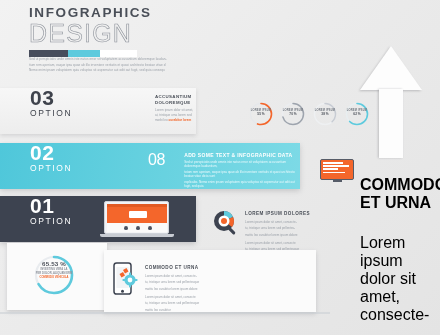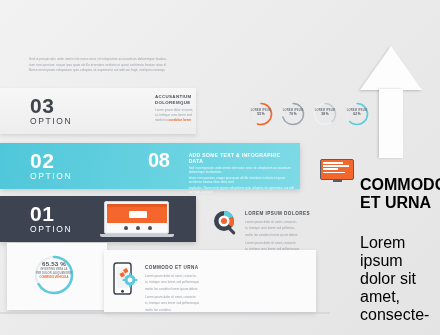--- a/index.html
+++ b/index.html
@@ -28,21 +28,21 @@
 
   
   .arrow{position:absolute;left:360px;top:46px;width:62px;height:112px;}
   .arrow .head{position:absolute;left:0;top:0;width:0;height:0;
     border-left:31px solid transparent;border-right:31px solid transparent;border-bottom:44px solid #fdfdfd;
     filter:drop-shadow(-1px 1px 1px rgba(130,130,135,.45));}
   .arrow .shaft{position:absolute;left:19px;top:43px;width:24px;height:69px;background:#fdfdfd;
     box-shadow:-1.5px 0 2px rgba(130,130,135,.4);}
 
   
-  .band{position:absolute;left:0;display:flex;align-items:center;}
+  .band{position:absolute;left:0;display:flex;}
   .band .num{font-size:21px;font-weight:bold;line-height:20px;letter-spacing:.5px;}
   .band .opt{font-size:8.5px;font-weight:normal;letter-spacing:1.6px;line-height:10px;}
   .band .lbl{text-align:left;}
 
   .band3{top:88px;width:196px;height:46px;background:linear-gradient(180deg,#f7f7f7,#ededed);
     box-shadow:0 2px 4px rgba(120,120,125,.22);}
   .band3 .lbl{margin-left:30px;color:#3f434c;}
 
   .band2{top:143px;width:300px;height:46px;
     background:linear-gradient(100deg,#4fc7da 0%,#68d2e0 55%,#7ddae6 100%);
@@ -64,21 +64,21 @@
   
   .ringrow{position:absolute;left:248px;top:101px;display:flex;gap:6px;}
   .ring{position:relative;width:26px;height:26px;}
   .ring svg{position:absolute;inset:0;}
   .ring .cap{position:absolute;left:0;top:8px;width:100%;text-align:center;}
   .ring .cap .c1{font-size:2.6px;font-weight:bold;color:#6f757e;letter-spacing:.2px;line-height:3.2px;}
   .ring .cap .c2{font-size:3.2px;font-weight:bold;color:#4a4f58;line-height:4px;}
 
   
   .c08{position:absolute;left:148px;top:150px;display:flex;align-items:flex-start;width:148px;}
-  .c08 .n{font-size:20px;font-weight:bold;color:#fff;line-height:20px;letter-spacing:-.3px;margin-right:19px;}
+  .c08 .n{font-size:16px;font-weight:normal;color:#fff;line-height:20px;letter-spacing:-.3px;margin-right:19px;}
   .c08 .tx{padding-top:2px;}
   .c08 .tx h4{margin:0;font-size:5px;font-weight:bold;color:#ffffff;letter-spacing:.35px;line-height:6px;}
   .c08 .tx p{margin:2px 0 0 0;font-size:3.1px;color:#eafafd;line-height:4.1px;}
 
   
   .laptop{position:absolute;left:104px;top:201px;width:65px;}
   .laptop .scr{width:65px;height:33px;background:#f3f4f6;border:1.6px solid #cfd3da;border-radius:2px;
     box-sizing:border-box;padding:1.5px;}
   .laptop .inner{width:100%;height:100%;background:#f4662b;position:relative;overflow:hidden;}
   .laptop .inner .topbar{height:3.5px;background:#e25a22;}
@@ -133,20 +133,29 @@
 </head>
 <body>
 
 <div class="stage">
 
   <div class="arrow">
     <div class="head"></div>
     <div class="shaft"></div>
   </div>
 
+  <div class="hdr">
+    <div class="t1">INFOGRAPHICS</div>
+    <div class="t2">DESIGN</div>
+    <div class="barset">
+      <i class="bs1"></i>
+      <i class="bs2"></i>
+      <i class="bs3"></i>
+    </div>
+  </div>
   <div class="hdrtxt">
     <p>Sed ut perspiciatis unde omnis iste natus error sit voluptatem accusantium doloremque laudan-</p>
     <p>tium rem aperiam, eaque ipsa quae ab illo inventore veritatis et quasi architecto beatae vitae d</p>
     <p>Nemo enim ipsam voluptatem quia voluptas sit aspernatur aut odit aut fugit, sed quia consequ</p>
   </div>
 
   <div class="band band3">
     <div class="lbl">
       <div class="num">03</div>
       <div class="opt">OPTION</div>

